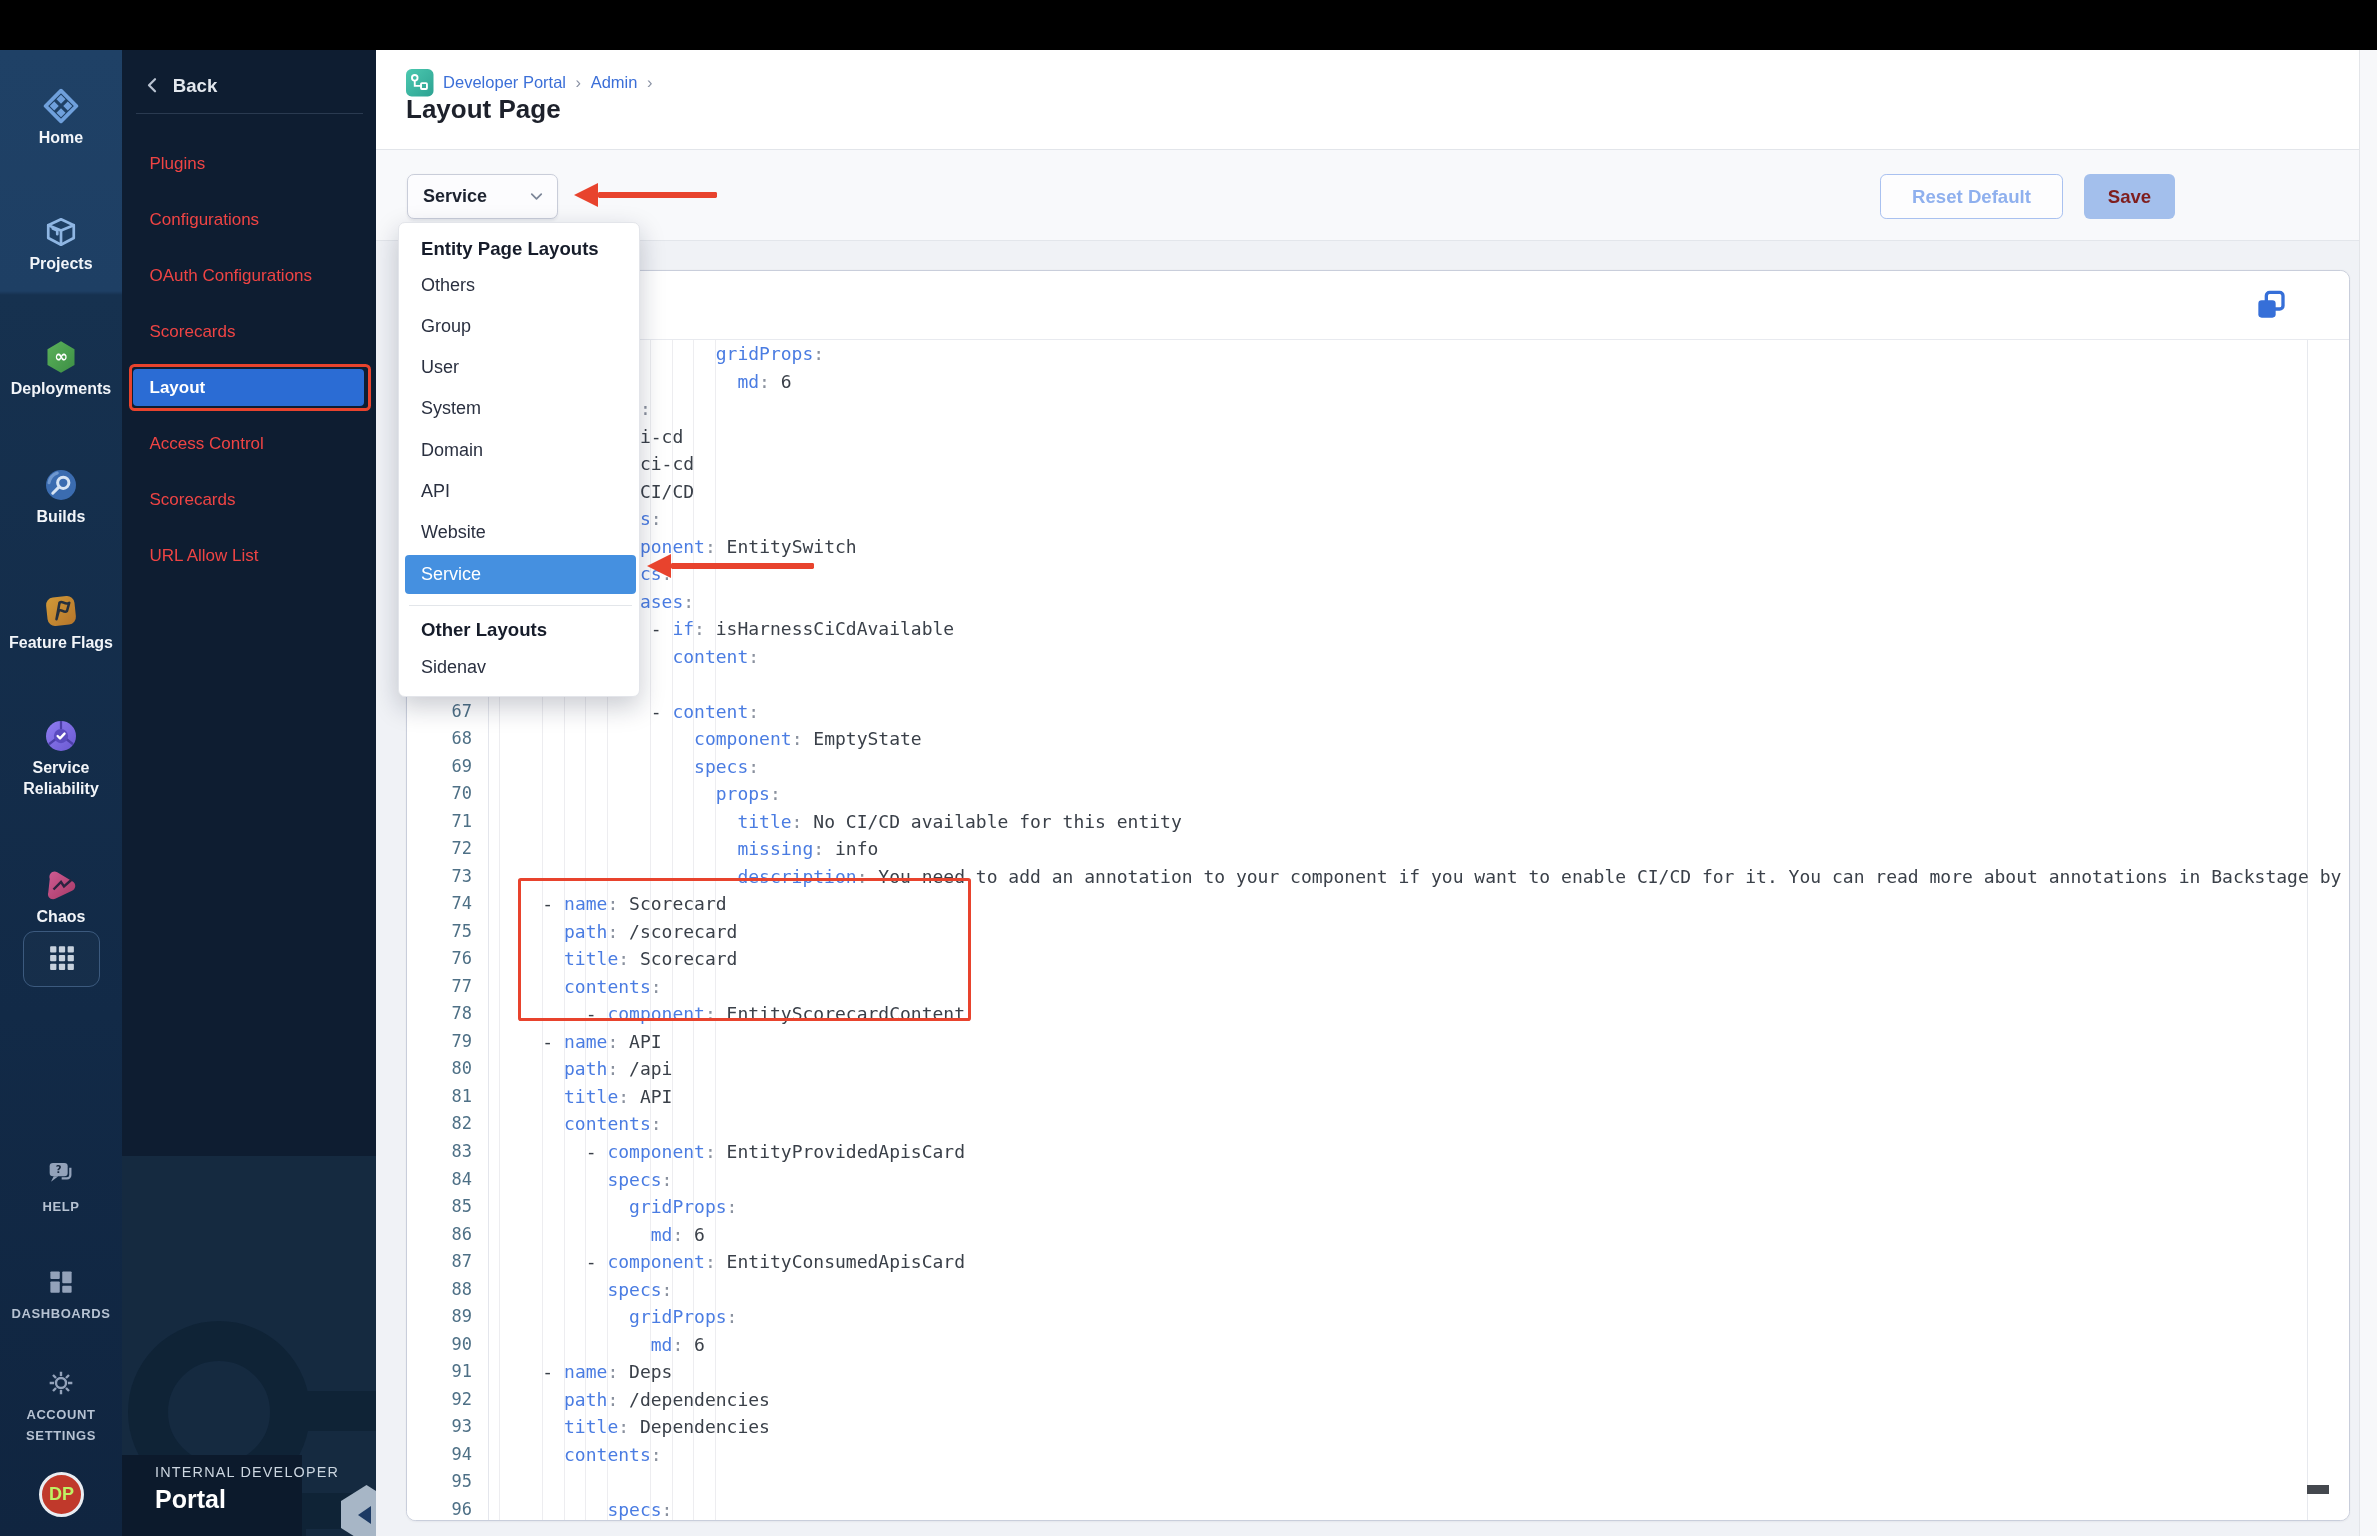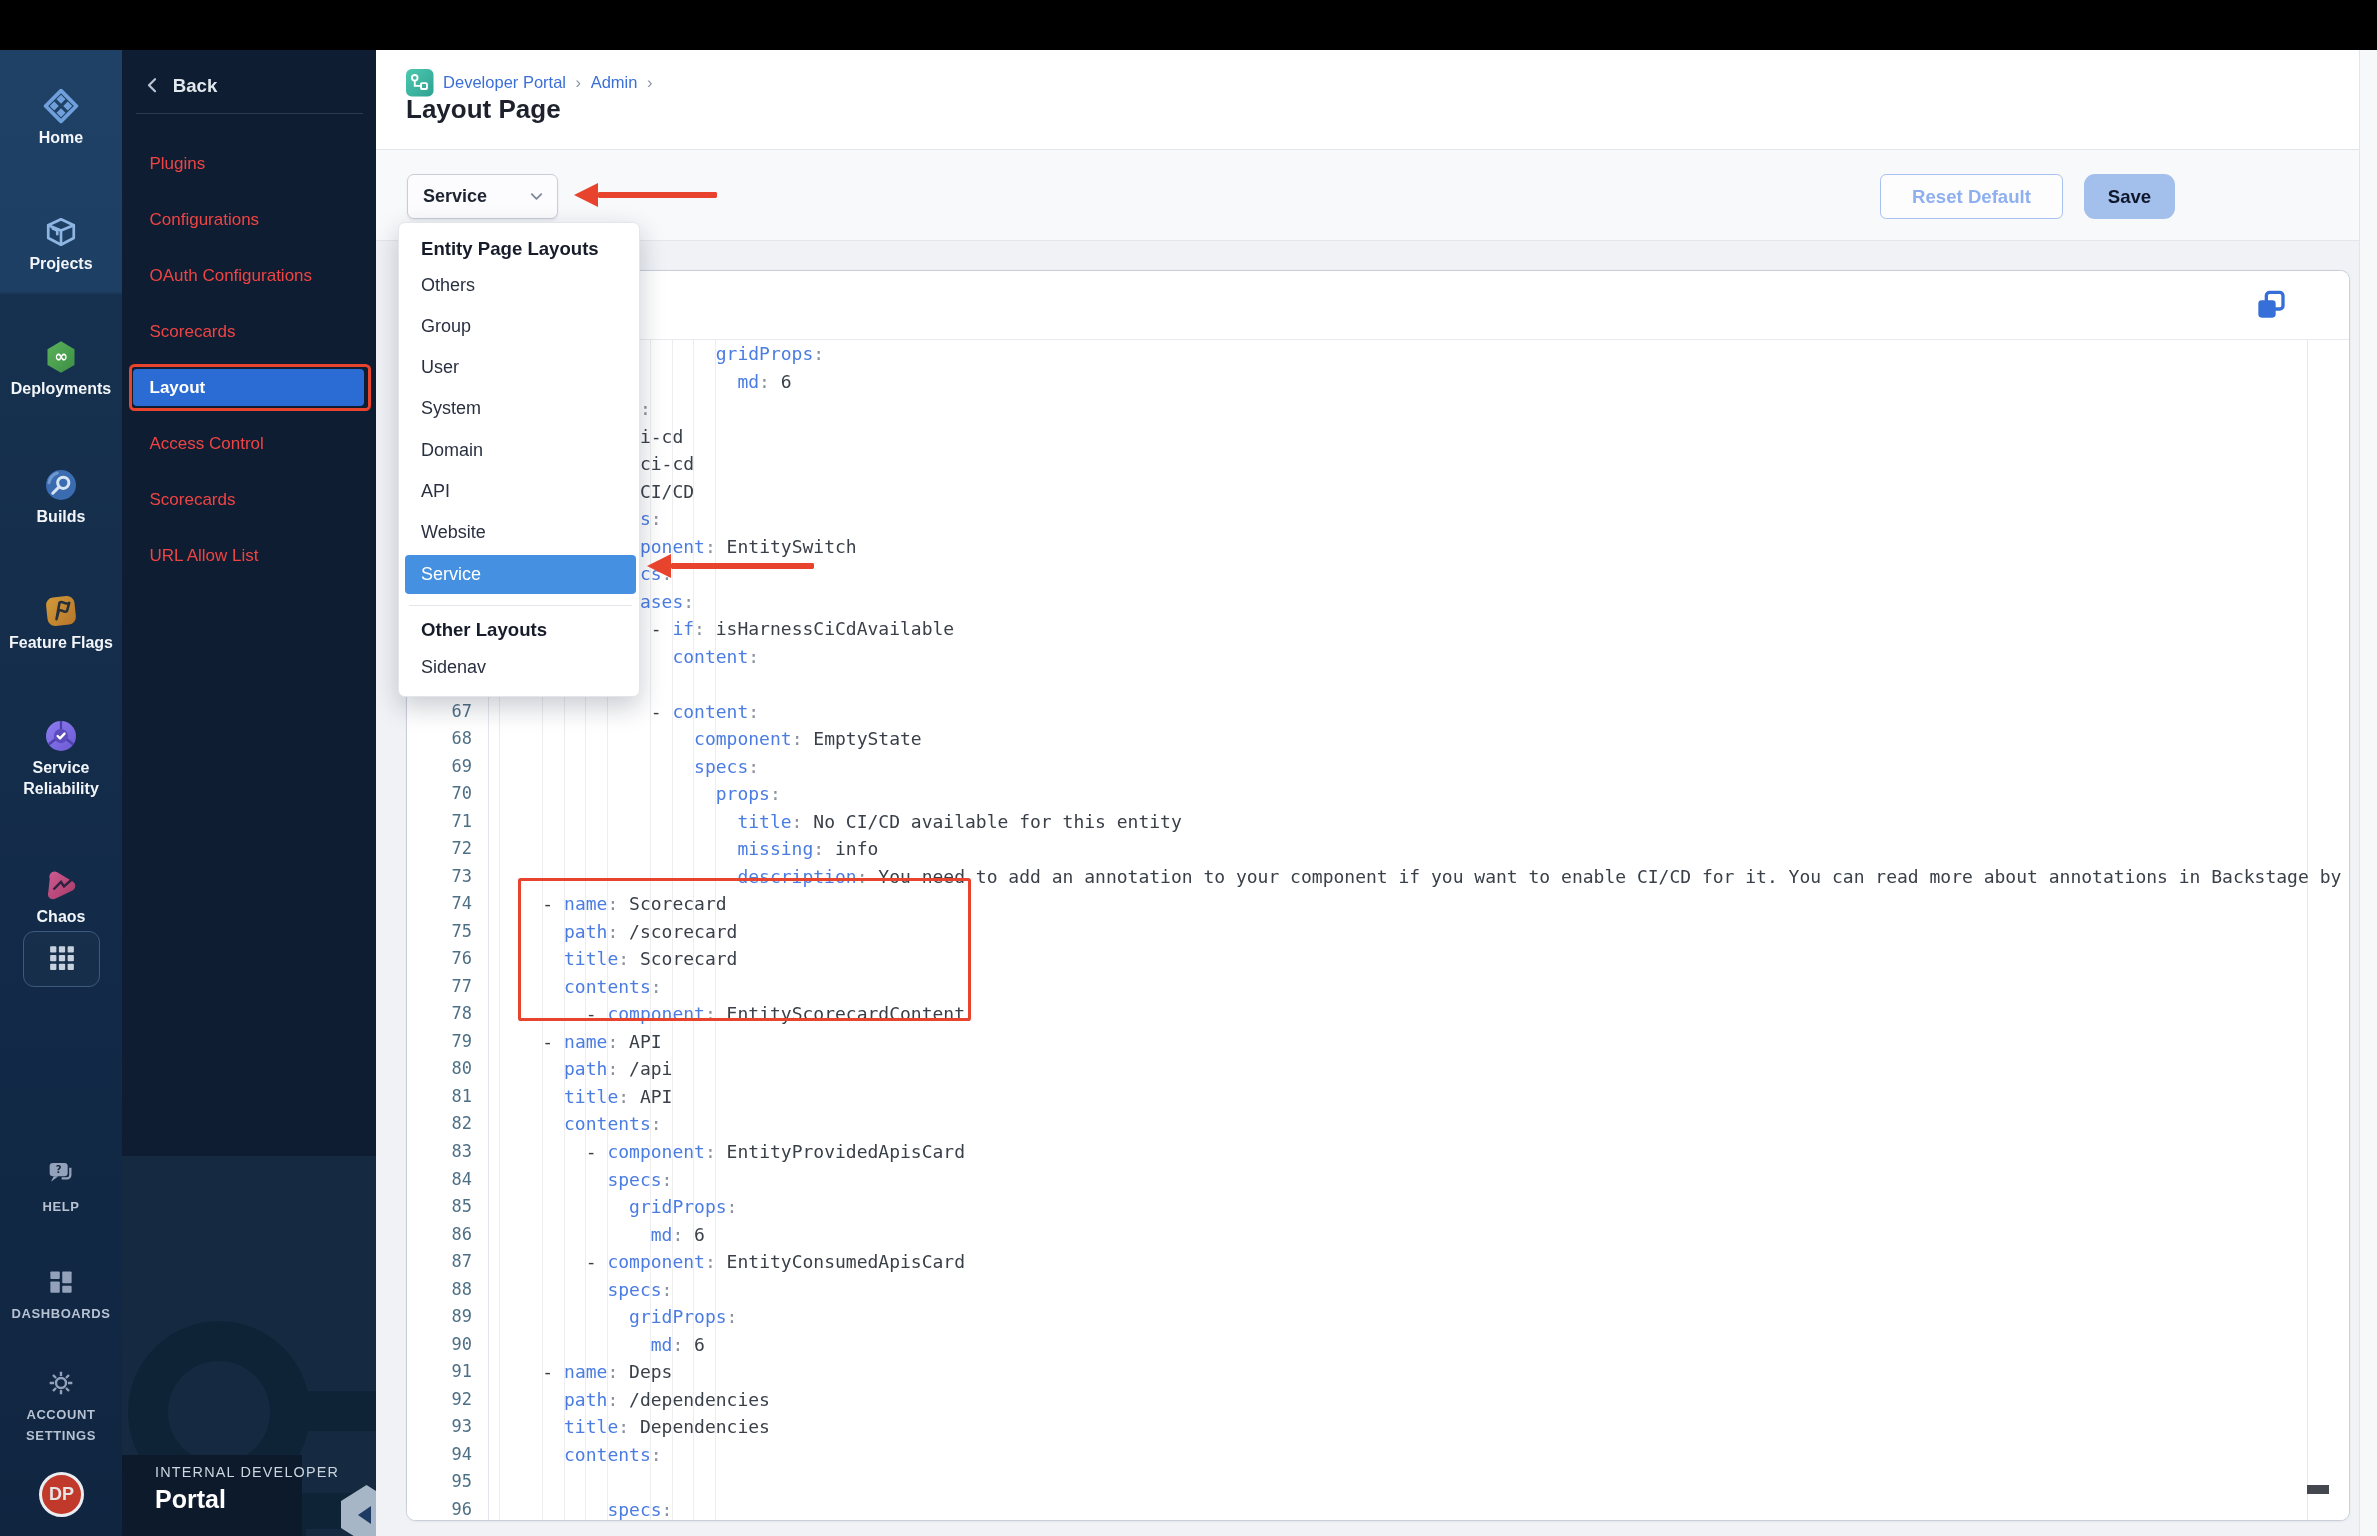--- a/index.html
+++ b/index.html
@@ -18,21 +18,21 @@
     background:linear-gradient(180deg,#1f4166 0px,#1e3f64 241px,#16314f 245px,#122a47 963px,#102540 1487px);
   }
   .ps-item { position:absolute; left:0; width:122px; display:flex; flex-direction:column; align-items:center; cursor:pointer; }
   .ps-icon { height:37px; display:flex; align-items:center; justify-content:center; }
   .ps-label { margin-top:4.1px; font-size:16px; font-weight:600; color:#f2f5f9; text-align:center; line-height:20.6px; padding:0 4.1px; }
   .ps-item.util .ps-label { font-size:13px; font-weight:600; color:#b6c2d2; letter-spacing:0.6px; }
   .module-grid-btn { position:absolute; left:23px; width:77px; height:56px; border:1.4px solid #3c5a7e; border-radius:11px;
     display:flex; align-items:center; justify-content:center; background:rgba(255,255,255,0.02); cursor:pointer; }
   .ps-avatar { position:absolute; left:39px; width:45px; height:45px; border-radius:50%; background:#c0392b;
     border:3.4px solid #e9edf2; display:flex; align-items:center; justify-content:center;
-    color:#e5e5e5; font-size:18px; font-weight:bold; cursor:pointer; }
+    color:#bef264; font-size:18px; font-weight:bold; cursor:pointer; }
 
   
   .secondary-sidebar { position:absolute; left:122px; top:50px; width:254px; height:1487px; background:#0e1d31; overflow:hidden; z-index:4; }
   .back-row { position:absolute; left:20.6px; top:25px; display:flex; align-items:center; gap:9.6px; cursor:pointer; }
   .back-label { color:#e3e8ee; font-size:18.6px; font-weight:600; }
   .ss-divider { position:absolute; left:13.8px; top:63px; width:227px; height:0.7px; background:#2a3a50; }
   .ss-item { position:absolute; left:11px; width:231px; height:37px; display:flex; align-items:center;
     padding-left:16.5px; font-size:17px; font-weight:500; color:#ef4444; border-radius:4.1px; cursor:pointer; }
   .ss-item.active { background:#2b6cd4; color:#ffffff; font-weight:600; }
   .watermark-block { position:absolute; left:0; top:1106px; width:254px; height:381px; background:#152a40; overflow:hidden; }
@@ -57,21 +57,21 @@
 
   .toolbar-band { position:absolute; left:0; top:100px; width:2001px; height:91px; background:#f8f9fb; border-bottom:0.7px solid #e3e6eb; }
   .dropdown-btn { position:absolute; left:31px; top:24px; width:151px; height:45px; background:#fcfcfe;
     border:1.4px solid #c9cdd9; border-radius:6.9px; box-shadow:0 1.4px 2.8px rgba(20,30,60,.07);
     display:flex; align-items:center; justify-content:space-between; padding:0 11px 0 15px; cursor:pointer; }
   .dropdown-label { font-size:18px; font-weight:600; color:#1d2330; }
   .btn-reset { position:absolute; right:314px; top:24px; width:183px; height:45px; background:#fdfdfe;
     border:1.4px solid #a9c1f0; border-radius:6.2px; color:#8fb0ee; font-size:18.6px; font-weight:bold;
     display:flex; align-items:center; justify-content:center; cursor:pointer; }
   .btn-save { position:absolute; right:202px; top:24px; width:91px; height:45px; background:#a3bfec;
-    border-radius:11px; color:#0f172a; font-size:18.6px; font-weight:bold;
+    border-radius:6px; color:#7f1d1d; font-size:18.6px; font-weight:bold;
     display:flex; align-items:center; justify-content:center; cursor:pointer; }
 
   
   .editor-card { position:absolute; left:30px; top:220px; width:1944px; height:1251px; background:#fff;
     border:1.4px solid #c9cedb; border-radius:9.6px; box-shadow:0 0.7px 2.1px rgba(16,24,40,.05); overflow:hidden; }
   .editor-head { position:absolute; left:0; top:0; width:100%; height:69px; border-bottom:0.7px solid #e8eaef; background:#fff; }
   .copy-btn { position:absolute; right:62px; top:18px; width:32px; height:32px; cursor:pointer; }
   .code-area { position:absolute; left:0; top:69px; width:1944px; height:1182px; background:#fff;
     font-family:"DejaVu Sans Mono", monospace; font-size:18px; }
   .indent-guides { position:absolute; left:92px; top:0; width:242px; height:1182px;

